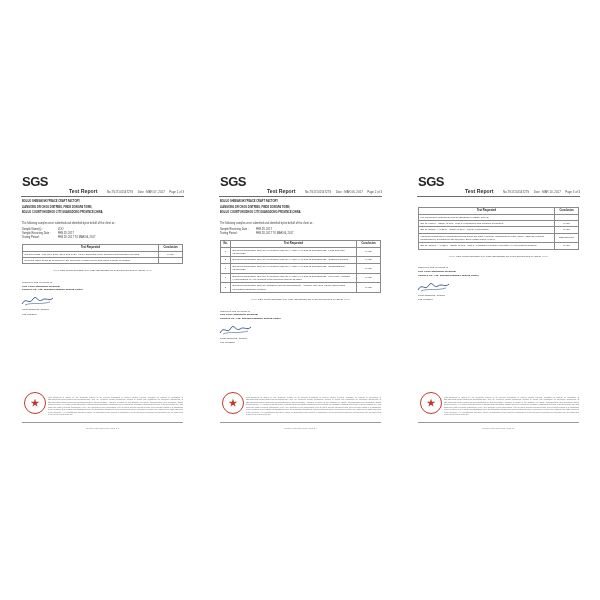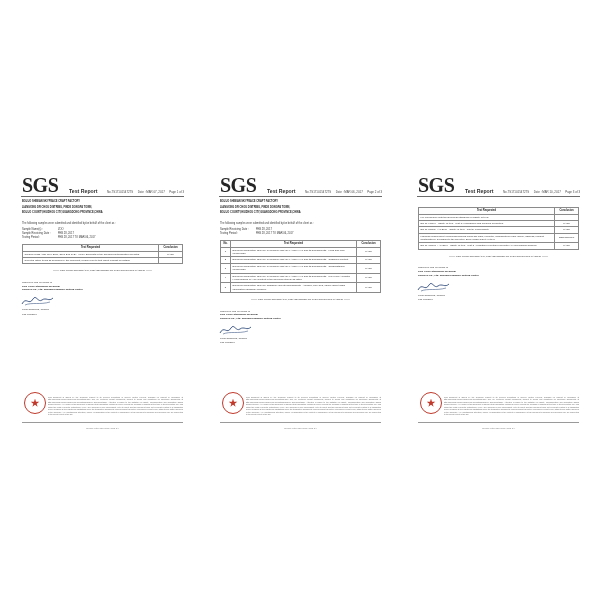--- a/index.html
+++ b/index.html
@@ -32,25 +32,25 @@
 
   
   .hdr {
     position: relative;
     height: 26px;
   }
   .sgs-logo {
     position: absolute;
     left: 4px;
     top: 2px;
-    font-size: 20px;
+    font-size: 13px;
     font-weight: bold;
     letter-spacing: -0.5px;
     color: #262626;
-    font-family: Liberation Serif, serif;
+    font-family: Liberation Sans, sans-serif;
   }
   .hdr-right {
     position: absolute;
     right: 2px;
     top: 7px;
     text-align: right;
     white-space: nowrap;
   }
   .rep-title {
     display: inline-block;

